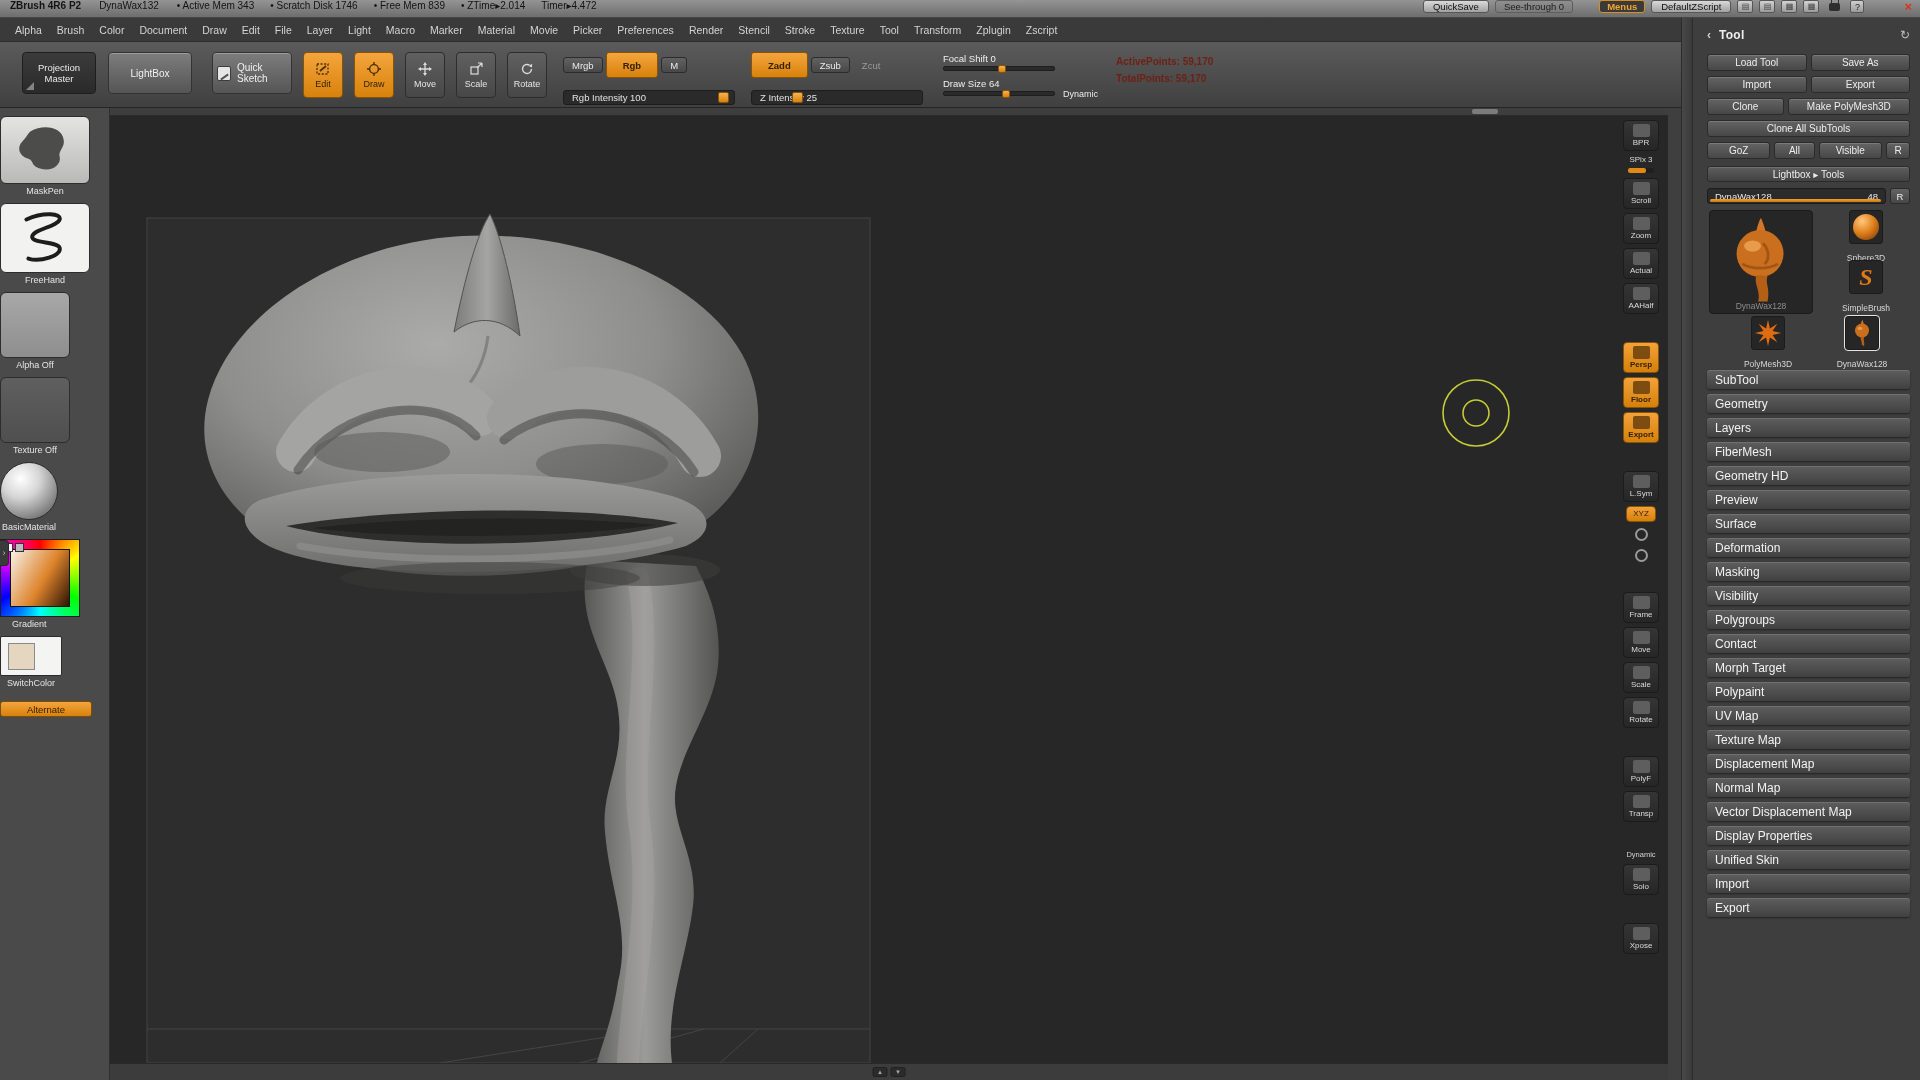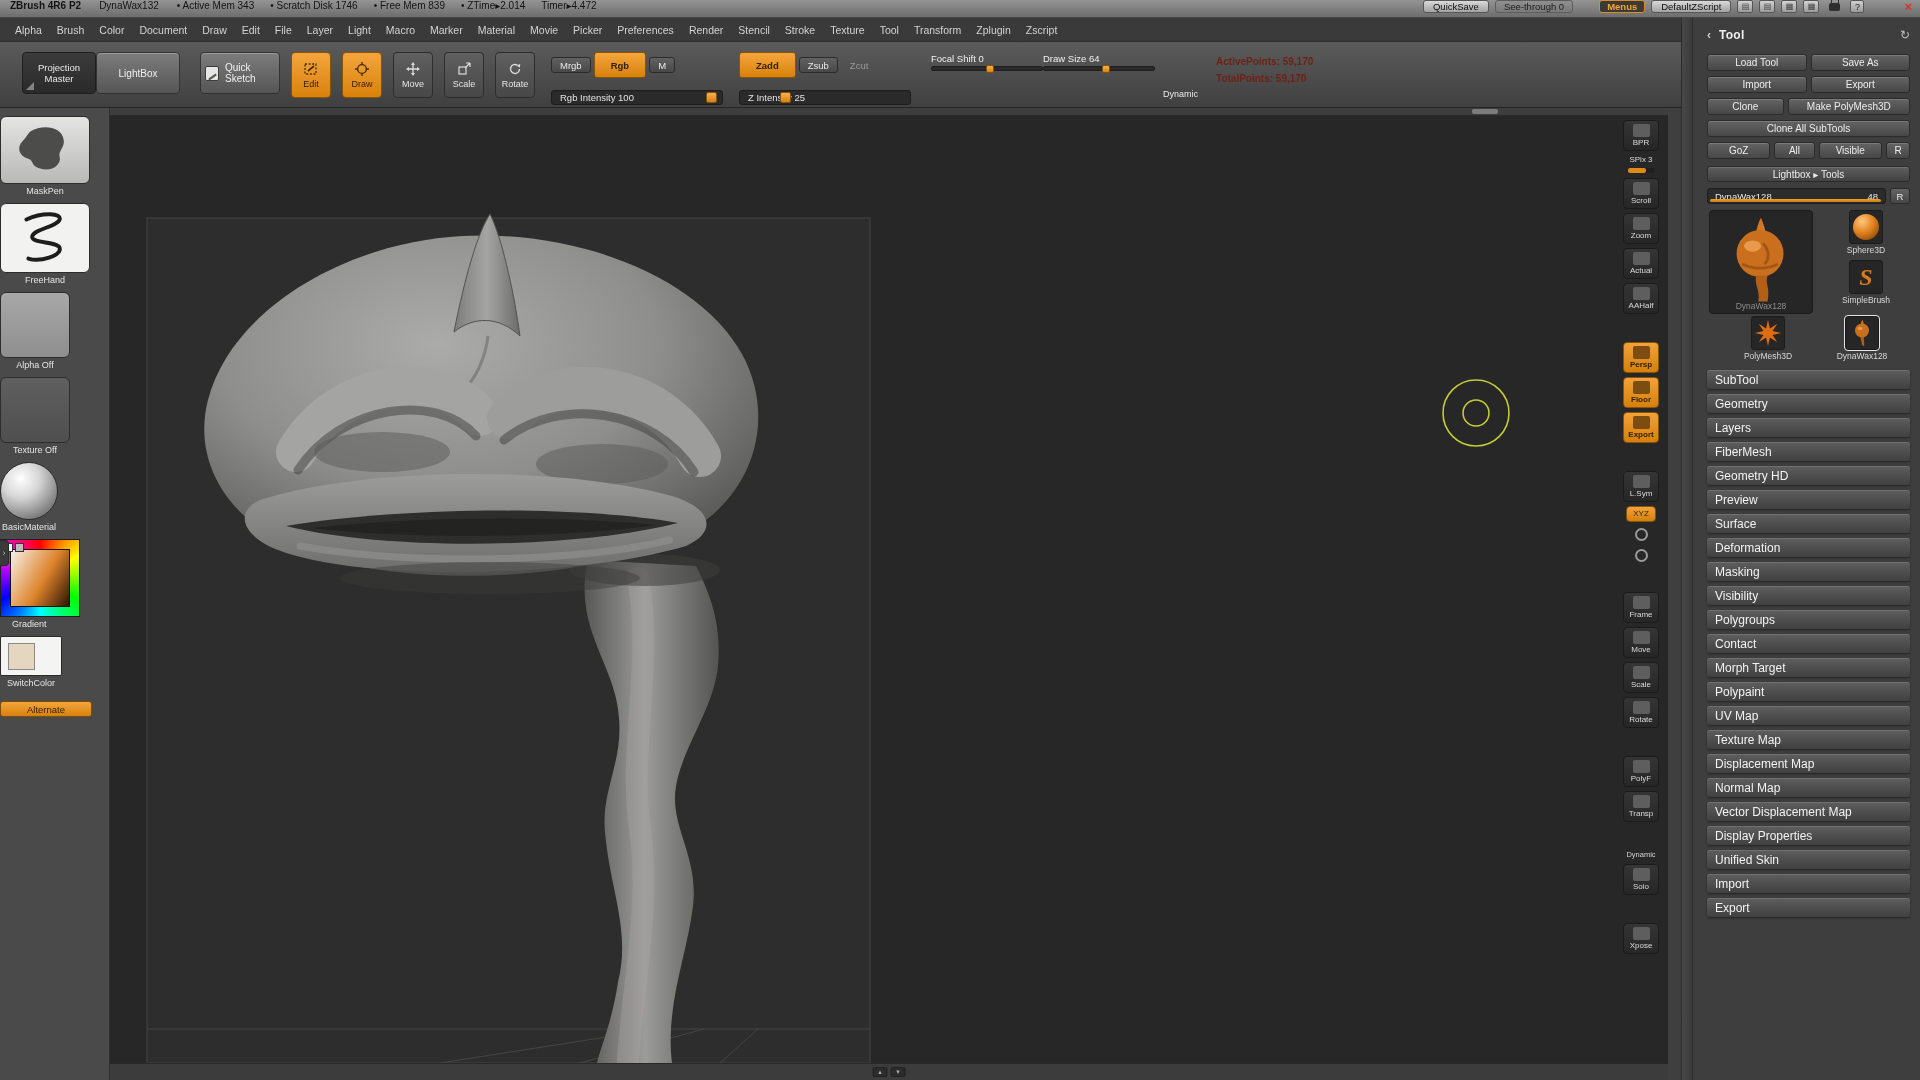--- a/index.html
+++ b/index.html
@@ -24,37 +24,37 @@
 
 
 .menubar{position:absolute;left:0;top:18px;width:1681px;height:24px;background:#3a3a3a;border-bottom:1px solid #2d2d2d;display:flex;align-items:center;gap:15px;padding:0 15px;font-size:10.5px;color:#d3d3d3;z-index:10}
 .menu-item{cursor:default;white-space:nowrap}
 
 
 .toolbar{position:absolute;left:0;top:42px;width:1681px;height:66px;background:linear-gradient(#5b5b5b,#404040);border-bottom:1px solid #252525;display:flex;align-items:flex-start;padding:10px 0 0 22px;z-index:10}
 .pm-btn{width:74px;height:42px;background:linear-gradient(#3b3b3b,#2a2a2a);border:1px solid #1e1e1e;border-radius:4px;color:#e9e9e9;font-size:9.5px;display:flex;align-items:center;justify-content:center;text-align:center;line-height:1.2;position:relative}
 .pm-btn::after{content:"";position:absolute;left:3px;bottom:3px;border-style:solid;border-width:0 0 8px 8px;border-color:transparent transparent #9a9a9a transparent;opacity:.8}
 .big-btn{height:42px;background:linear-gradient(#7d7d7d,#555);border:1px solid #333;border-radius:4px;color:#f1f1f1;font-size:10px;display:flex;align-items:center;justify-content:center;box-shadow:inset 0 1px rgba(255,255,255,.25)}
-.lightbox-btn{width:84px;margin-left:0}
+.lightbox-btn{width:84px;margin-left:12px}
 .qs-btn{width:80px;margin-left:20px;gap:6px;text-align:left;line-height:1.15;padding:0 4px}
 .qs-ico{flex:0 0 14px;height:15px;background:#e6e6e4;border:1px solid #3c3c3c;border-radius:2px;position:relative}
 .qs-ico::after{content:"";position:absolute;left:2px;top:9px;width:9px;height:2px;background:#555;transform:rotate(-35deg)}
 .mode-btn{width:40px;height:46px;margin-left:11px;border-radius:4px;display:flex;flex-direction:column;align-items:center;justify-content:center;gap:2px;font-size:9px;border:1px solid #2d2d2d}
 .mode-btn svg{width:16px;height:16px}
 .mode-orange{background:linear-gradient(#f4a53d,#d8820c);color:#33210b;border-color:#8a5406}
 .mode-gray{background:linear-gradient(#606060,#474747);color:#e4e4e4}
 .tb-group{display:flex;flex-direction:column;gap:12px;margin-left:16px}
 .tg-row{display:flex;gap:3px;align-items:center}
 .chip{height:16px;border-radius:3px;padding:0 8px;display:flex;align-items:center;font-size:9.5px;background:linear-gradient(#616161,#484848);border:1px solid #2c2c2c;color:#e9e9e9}
 .chip-orange{background:linear-gradient(#f4a53d,#d8820c);color:#33210b;border-color:#8a5406;font-weight:bold}
 .chip-wide{padding:12px 16px}
 .chip-ghost{background:transparent;border-color:transparent;color:#9b9b9b}
 .slider{position:relative;width:172px;height:15px;background:#2a2a2a;border:1px solid #1d1d1d;border-radius:3px;display:flex;align-items:center;padding:0 8px;font-size:9.5px;color:#e2e2e2}
 .slider .handle{position:absolute;top:1px;width:11px;height:11px;border-radius:2px;background:linear-gradient(#f7b254,#d8820c);border:1px solid #8a5406}
-.mini-col{display:flex;flex-direction:row;gap:0;margin-left:20px;padding-top:1px}
+.mini-col{display:flex;flex-direction:column;gap:7px;margin-left:20px;padding-top:1px}
 .mini-slider{display:flex;flex-direction:column;gap:2px}
 .mini-label{font-size:9.5px;color:#efefef}
 .mini-track{position:relative;width:112px;height:5px;background:#2a2a2a;border-radius:2px;border:1px solid #1e1e1e}
 .mini-track i{position:absolute;top:-2px;width:8px;height:8px;background:linear-gradient(#f7b254,#d8820c);border:1px solid #8a5406;border-radius:2px}
 .dynamic-label{font-size:9px;color:#e8e8e8;align-self:flex-end;margin:0 0 8px 8px}
 .points{margin-left:18px;padding-top:4px;display:flex;flex-direction:column;gap:6px;font-size:10px;font-weight:bold;color:#6e2114}
 
 
 .left-shelf{position:absolute;left:0;top:108px;width:110px;height:972px;background:#4a4a4a;border-right:1px solid #2f2f2f;display:flex;flex-direction:column;align-items:flex-start;padding-top:8px;gap:7px;z-index:5}
 .ls-cell{display:flex;flex-direction:column;align-items:center;gap:2px}
@@ -117,21 +117,21 @@
 .tp-slider-row{display:flex;gap:4px;align-items:center;margin-bottom:4px}
 .tp-slider{position:relative;flex:1;height:16px;background:#2b2b2b;border:1px solid #1d1d1d;border-radius:3px;display:flex;align-items:center;padding:0 7px;font-size:9.5px;color:#e8e8e8}
 .tp-slider-val{margin-left:auto}
 .tp-slider-bar{position:absolute;left:2px;right:4px;bottom:1px;height:3px;background:linear-gradient(#f0a136,#c97a08);border-radius:2px}
 .tp-mini{flex:0 0 20px;height:16px;background:linear-gradient(#646464,#474747);border:1px solid #2b2b2b;border-radius:3px;color:#ededed;font-size:9.5px;display:flex;align-items:center;justify-content:center}
 
 .tool-thumbs{position:relative;height:152px;margin-top:6px}
 .current-thumb{position:absolute;left:2px;top:0;width:104px;height:104px;background:#262626;border:1px solid #1b1b1b;border-radius:4px}
 .current-thumb svg{position:absolute;inset:4px;width:94px;height:94px}
 .current-label{position:absolute;left:0;right:0;bottom:2px;text-align:center;font-size:8.5px;color:#8d8d8d}
-.rt-item{position:absolute;width:86px;display:flex;flex-direction:column;align-items:center;gap:1px;font-size:8.5px;color:#d6d6d6}
+.rt-item{position:absolute;width:86px;display:flex;flex-direction:column;align-items:center;gap:9px;font-size:8.5px;color:#d6d6d6}
 .rt-icon{position:relative;width:34px;height:34px;background:#262626;border:1px solid #1b1b1b;border-radius:3px;display:flex;align-items:center;justify-content:center}
 .rt-item.selected .rt-icon{outline:1px solid #e4e4e4}
 .rt-item:nth-of-type(1){left:116px;top:0}
 .rt-item:nth-of-type(2){left:116px;top:50px}
 .rt-item:nth-of-type(3){left:18px;top:106px}
 .rt-item:nth-of-type(4){left:112px;top:106px}
 .ic{display:none}
 .k-sphere .ic-sphere{display:block;width:26px;height:26px;border-radius:50%;background:radial-gradient(circle at 35% 28%,#ffc77f,#e2831f 45%,#8a4408 88%)}
 .k-sbrush .ic-sbrush{display:block;font-family:"Liberation Serif",serif;font-style:italic;font-weight:bold;font-size:24px;color:#e07a18;line-height:1}
 .k-star .ic-star{display:block;width:28px;height:28px}

